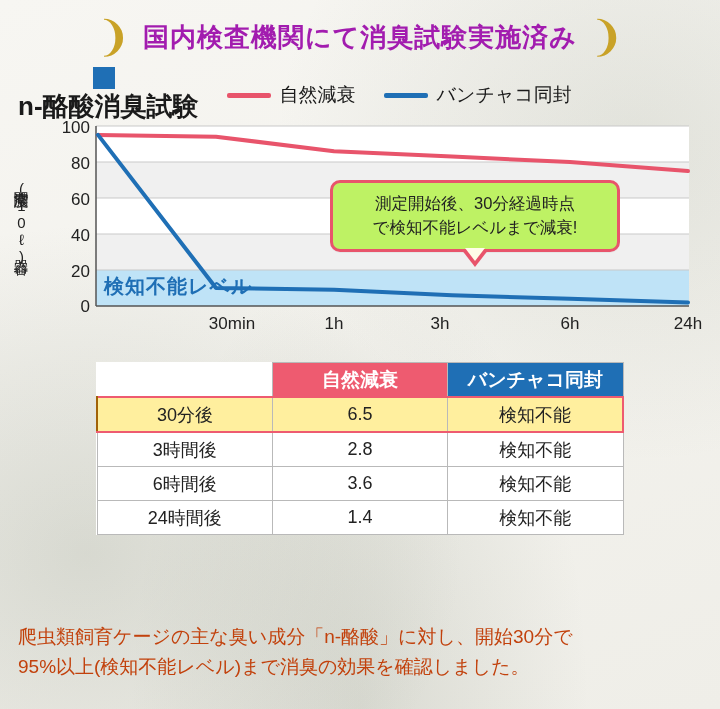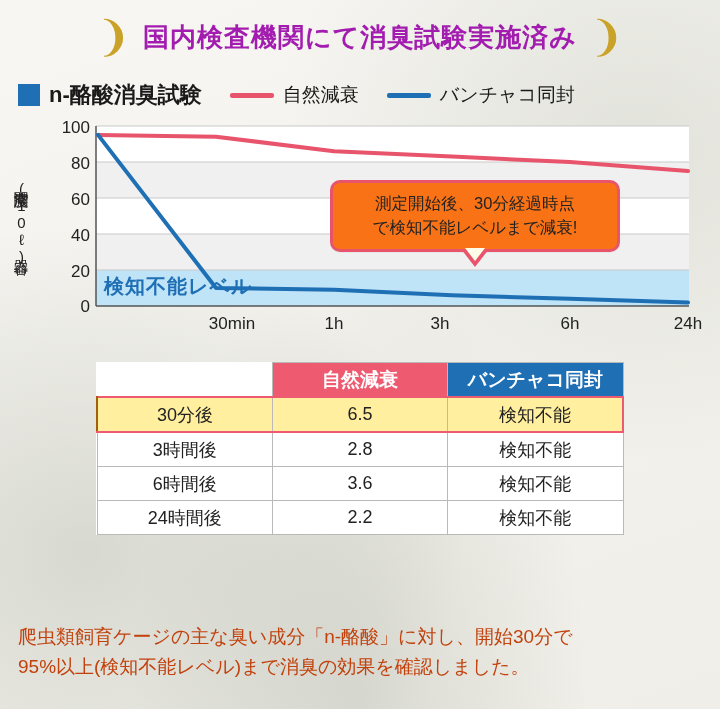--- a/index.html
+++ b/index.html
@@ -37,21 +37,21 @@
   }
   .laurel.left{transform:scaleX(-1);}
   .lbar{display:inline-block;margin:0 6px;}
 
   
   .legend{
     position:absolute;left:18px;top:76px;width:684px;height:38px;
     display:flex;align-items:center;
   }
   .legend .series-title{
-    display:flex;align-items:center;font-size:22px;font-weight:bold;color:#1a1a1a;
+    display:flex;align-items:center;font-size:26px;font-weight:bold;color:#1a1a1a;flex-direction:column;
   }
   .legend .sq{
     width:22px;height:22px;background:#1f6fb5;margin-right:9px;display:inline-block;
   }
   .legend .item{display:flex;align-items:center;margin-left:28px;font-size:19px;color:#1a1a1a;}
   .legend .line{width:44px;height:5px;display:inline-block;margin-right:9px;border-radius:2px;}
   .legend .line.red{background:#e8546b;}
   .legend .line.blue{background:#1f6fb5;}
 
   
@@ -73,21 +73,21 @@
     position:absolute;font-size:17px;color:#222;transform:translateX(-50%);
   }
   .band-label{
     position:absolute;font-size:20px;font-weight:bold;color:#1f6fb5;
     left:104px;top:155px;letter-spacing:1px;
   }
 
   
   .callout{
     position:absolute;left:330px;top:62px;width:290px;
-    background:#f97316;border:3px solid #e8546b;border-radius:10px;
+    background:#bef264;border:3px solid #e8546b;border-radius:10px;
     padding:9px 10px;box-sizing:border-box;
     font-size:16.5px;line-height:1.45;color:#222;text-align:center;
     box-shadow:0 1px 0 rgba(0,0,0,.04);
   }
   .callout .tail{
     position:absolute;left:50%;bottom:-18px;margin-left:-14px;
     width:0;height:0;border-left:14px solid transparent;border-right:14px solid transparent;
     border-top:18px solid #e8546b;
   }
   .callout .tail::after{
@@ -232,21 +232,21 @@
           <td>2.8</td>
           <td>検知不能</td>
         </tr>
         <tr>
           <td>6時間後</td>
           <td>3.6</td>
           <td>検知不能</td>
         </tr>
         <tr>
           <td>24時間後</td>
-          <td>2.2</td>
+          <td>1.4</td>
           <td>検知不能</td>
         </tr>
       </tbody>
     </table>
   </div>
 
   <div class="footnote">
     <div>爬虫類飼育ケージの主な臭い成分「n-酪酸」に対し、開始30分で</div>
     <div>95%以上(検知不能レベル)まで消臭の効果を確認しました。</div>
   </div>

